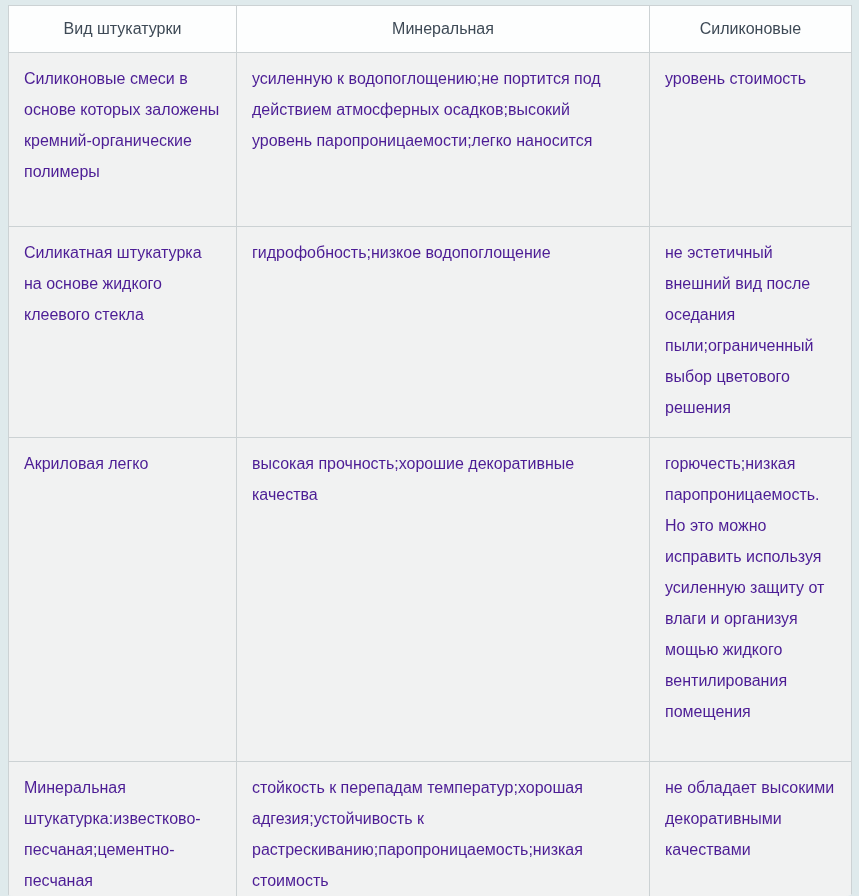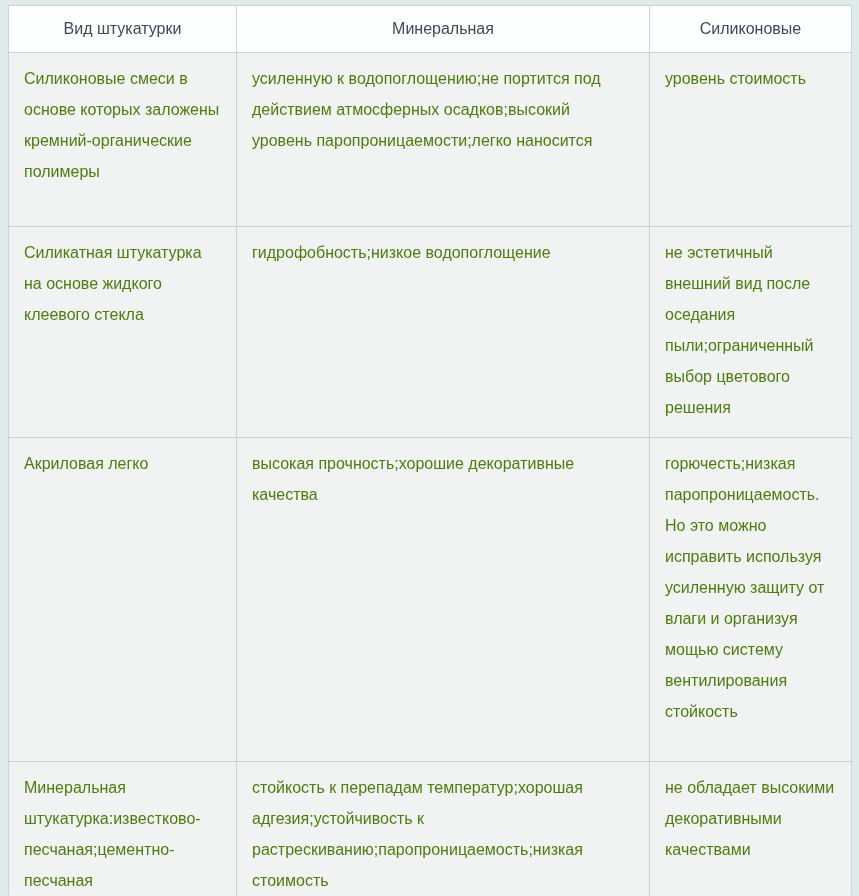--- a/index.html
+++ b/index.html
@@ -35,21 +35,21 @@
     text-align: center;
     vertical-align: middle;
     border: 1px solid #ccd2d4;
     padding: 0 6px;
   }
   table.cmp td {
     background: #f1f2f2;
     border: 1px solid #ccd2d4;
     font-size: 16px;
     line-height: 31px;
-    color: #4d7c0f;
+    color: #4c1d95;
     vertical-align: top;
     padding: 10px 16px 14px 15px;
     word-wrap: break-word;
   }
   tr.r1 { height: 174px; }
   tr.r2 { height: 202px; padding-left: 36px; }
   tr.r3 { height: 324px; }
   tr.r4 { height: 130px; }
 </style>
 </head>
@@ -76,21 +76,21 @@
         <td>уровень стоимость</td>
       </tr>
       <tr class="r2">
         <td>Силикатная штукатурка на основе жидкого клеевого стекла</td>
         <td>гидрофобность;низкое водопоглощение</td>
         <td>не эстетичный внешний вид после оседания пыли;ограниченный выбор цветового решения</td>
       </tr>
       <tr class="r3">
         <td>Акриловая легко</td>
         <td>высокая прочность;хорошие декоративные качества</td>
-        <td>горючесть;низкая паропроницаемость. Но это можно исправить используя усиленную защиту от влаги и организуя мощью систему вентилирования стойкость</td>
+        <td>горючесть;низкая паропроницаемость. Но это можно исправить используя усиленную защиту от влаги и организуя мощью жидкого вентилирования помещения</td>
       </tr>
       <tr class="r4">
         <td>Минеральная штукатурка:известково-песчаная;цементно-песчаная</td>
         <td>стойкость к перепадам температур;хорошая адгезия;устойчивость к растрескиванию;паропроницаемость;низкая стоимость</td>
         <td>не обладает высокими декоративными качествами</td>
       </tr>
     </tbody>
   </table>
 </div>
 

